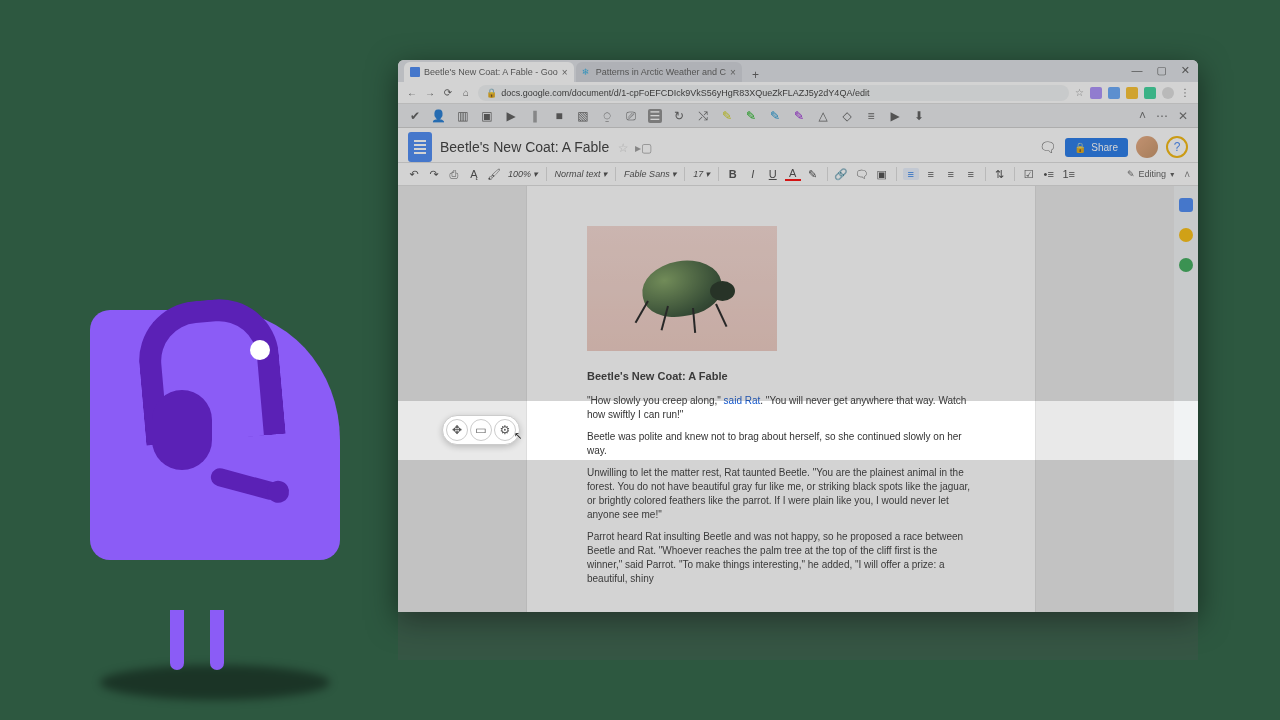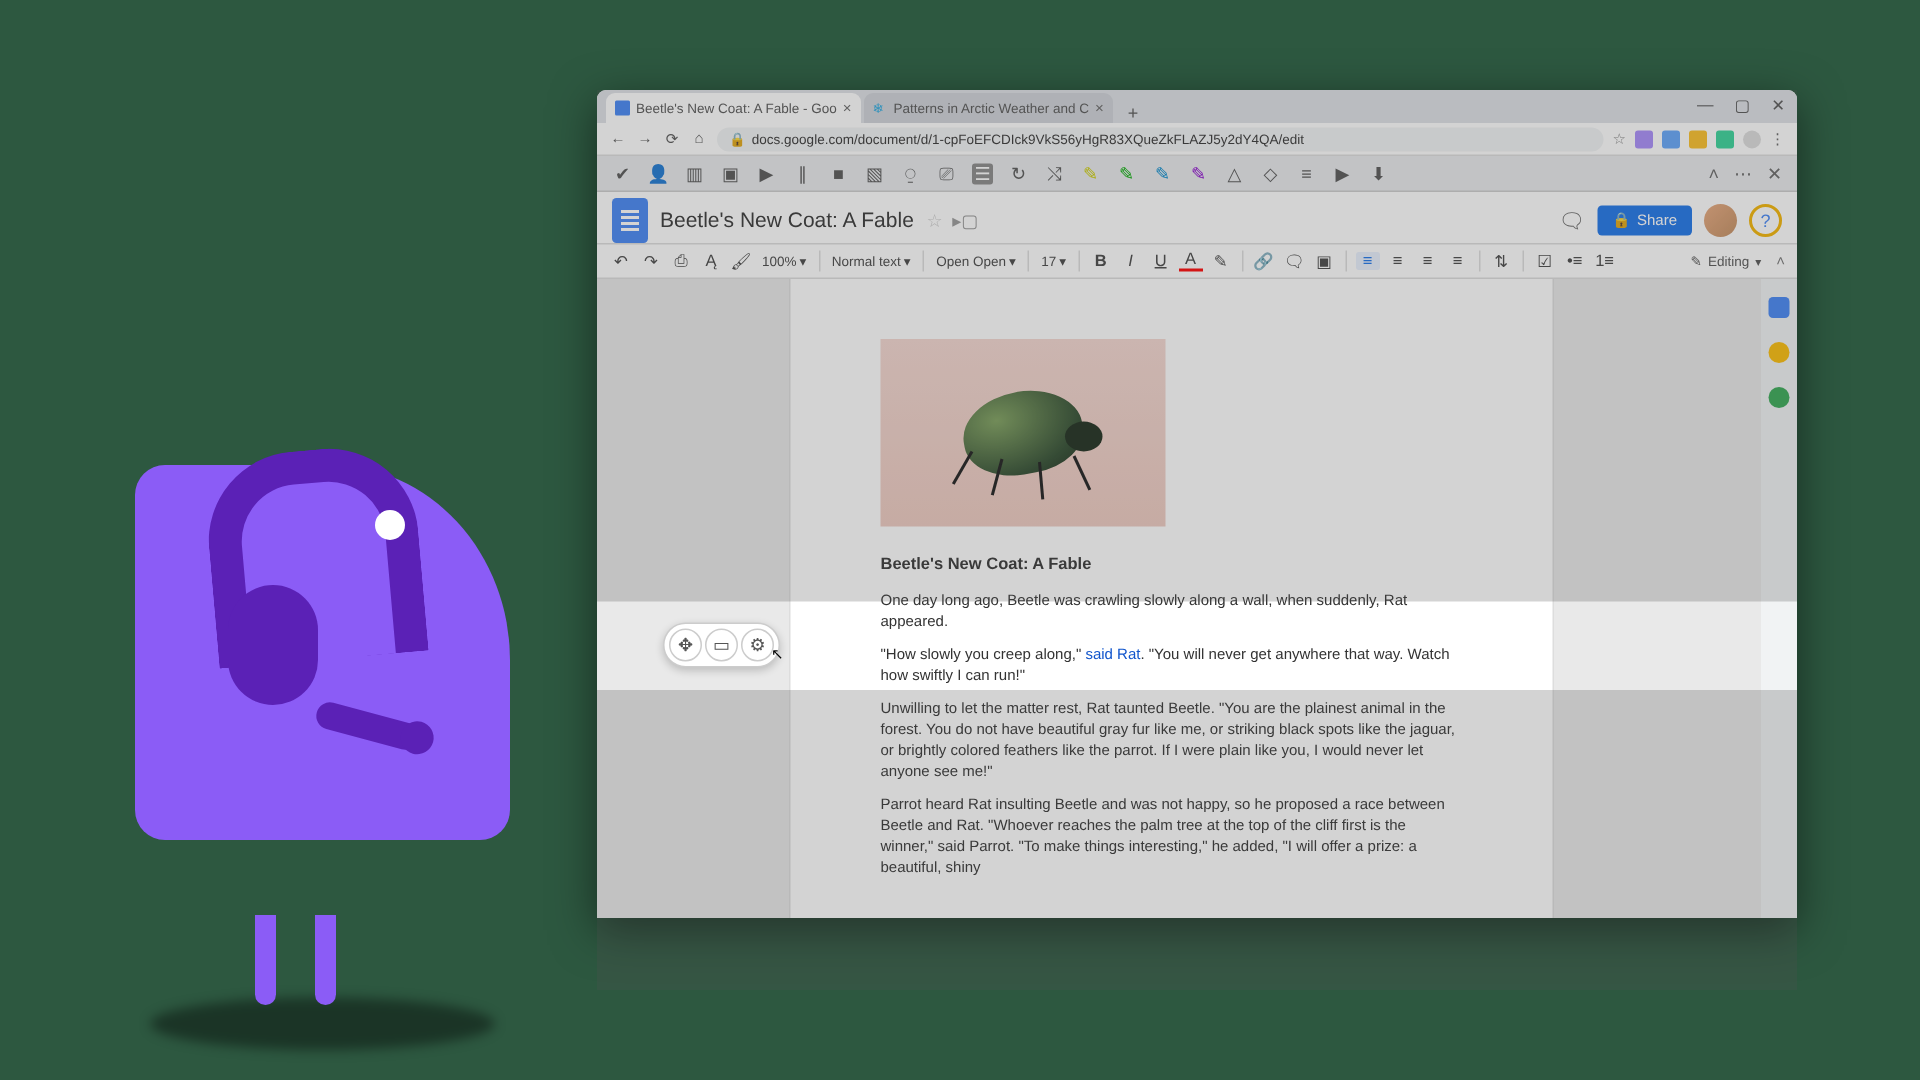--- a/index.html
+++ b/index.html
@@ -58,21 +58,21 @@
 
   
   .docsmenu { display:flex; gap:10px; font-size:10px; color:#555; padding: 2px 0 4px 42px; align-items:center; }
   .savedmsg { text-decoration: underline; color:#777; margin-left:8px; }
 
   
   .tb { height:24px; border-top:1px solid #ddd; border-bottom:1px solid #ddd; display:flex; align-items:center; gap:4px; padding:0 8px; font-size:10px; color:#444; }
   .tb .sep { width:1px; height:14px; background:#ddd; margin:0 2px; }
   .tb .ico { width:16px; text-align:center; font-size:11px; }
   .tb select, .tb .dd { border:none; background:transparent; font-size:9px; color:#444; padding:0 2px; }
-  .tb .dd { display:flex; align-items:flex-start; gap:2px; }
+  .tb .dd { display:flex; align-items:flex-start; gap:2px;font-style:italic; }
   .tb .alignactive { background:#e8f0fe; border-radius:2px; color:#1a73e8; }
   .tb .editing { margin-left:auto; display:flex; align-items:center; gap:4px; font-size:9px; color:#555; }
   .tb .chev { margin-left:6px; color:#777; }
 
   
   .canvas { flex:1; background:#e9e9e9; position:relative; overflow:hidden; }
   .page { position:absolute; left:128px; top:0; width:510px; height:600px; background:#fff; padding: 40px 60px 40px 60px; font-size:10px; color:#333; line-height:1.4; border-left:1px solid #ddd; border-right:1px solid #ddd; }
   .beetleimg { width:190px; height:125px; background: linear-gradient(180deg,#f4d7d0 0%,#eecac0 100%); position:relative; margin-bottom:18px; overflow:hidden; }
   .beetle-shell { position:absolute; width:80px; height:55px; background: radial-gradient(ellipse at 30% 30%, #7da05c, #2d4a2d 70%, #1a2a1a); border-radius:50% 50% 45% 45%; top:35px; left:55px; transform:rotate(-10deg); }
   .beetle-head { position:absolute; width:25px; height:20px; background:#1a2a1a; border-radius:50%; top:55px; left:123px; }
@@ -201,21 +201,21 @@
   <div class="tb">
     <span class="ico">↶</span>
     <span class="ico">↷</span>
     <span class="ico">⎙</span>
     <span class="ico">Ą</span>
     <span class="ico">🖌</span>
     <span class="dd"><span>100%</span> ▾</span>
     <span class="sep"></span>
     <span class="dd"><span>Normal text</span> ▾</span>
     <span class="sep"></span>
-    <span class="dd"><span>Open Open</span> ▾</span>
+    <span class="dd"><span>Fable Sans</span> ▾</span>
     <span class="sep"></span>
     <span class="dd"><span>17</span> ▾</span>
     <span class="sep"></span>
     <span class="ico"><b>B</b></span>
     <span class="ico"><i>I</i></span>
     <span class="ico"><u>U</u></span>
     <span class="ico" style="border-bottom:2px solid red">A</span>
     <span class="ico">✎</span>
     <span class="sep"></span>
     <span class="ico">🔗</span>
@@ -244,24 +244,24 @@
     <div class="page">
       <div class="beetleimg">
         <div class="beetle-shell"></div>
         <div class="beetle-head"></div>
         <div class="beetle-leg" style="top:75px;left:60px;transform:rotate(30deg)"></div>
         <div class="beetle-leg" style="top:80px;left:80px;transform:rotate(15deg)"></div>
         <div class="beetle-leg" style="top:82px;left:105px;transform:rotate(-5deg)"></div>
         <div class="beetle-leg" style="top:78px;left:128px;transform:rotate(-25deg)"></div>
       </div>
       <div class="storytitle">Beetle's New Coat: A Fable</div>
-      <div class="para">One day long ago, Beetle was crawling slowly along a wall, when suddenly, Rat appeared.</div>
       <div class="para">
         <span>"How slowly you creep along," </span><span class="link">said Rat</span><span>. "You will never get anywhere that way. Watch how swiftly I can run!"</span>
       </div>
+      <div class="para">Beetle was polite and knew not to brag about herself, so she continued slowly on her way.</div>
       <div class="para">Unwilling to let the matter rest, Rat taunted Beetle. "You are the plainest animal in the forest. You do not have beautiful gray fur like me, or striking black spots like the jaguar, or brightly colored feathers like the parrot. If I were plain like you, I would never let anyone see me!"</div>
       <div class="para">Parrot heard Rat insulting Beetle and was not happy, so he proposed a race between Beetle and Rat. "Whoever reaches the palm tree at the top of the cliff first is the winner," said Parrot. "To make things interesting," he added, "I will offer a prize: a beautiful, shiny</div>
     </div>
     <div class="sidestrip">
       <div class="sideicon" style="background:#4285f4"></div>
       <div class="sideicon" style="background:#fbbc04;border-radius:50%"></div>
       <div class="sideicon" style="background:#34a853;border-radius:50%"></div>
     </div>
   </div>
 </div>

